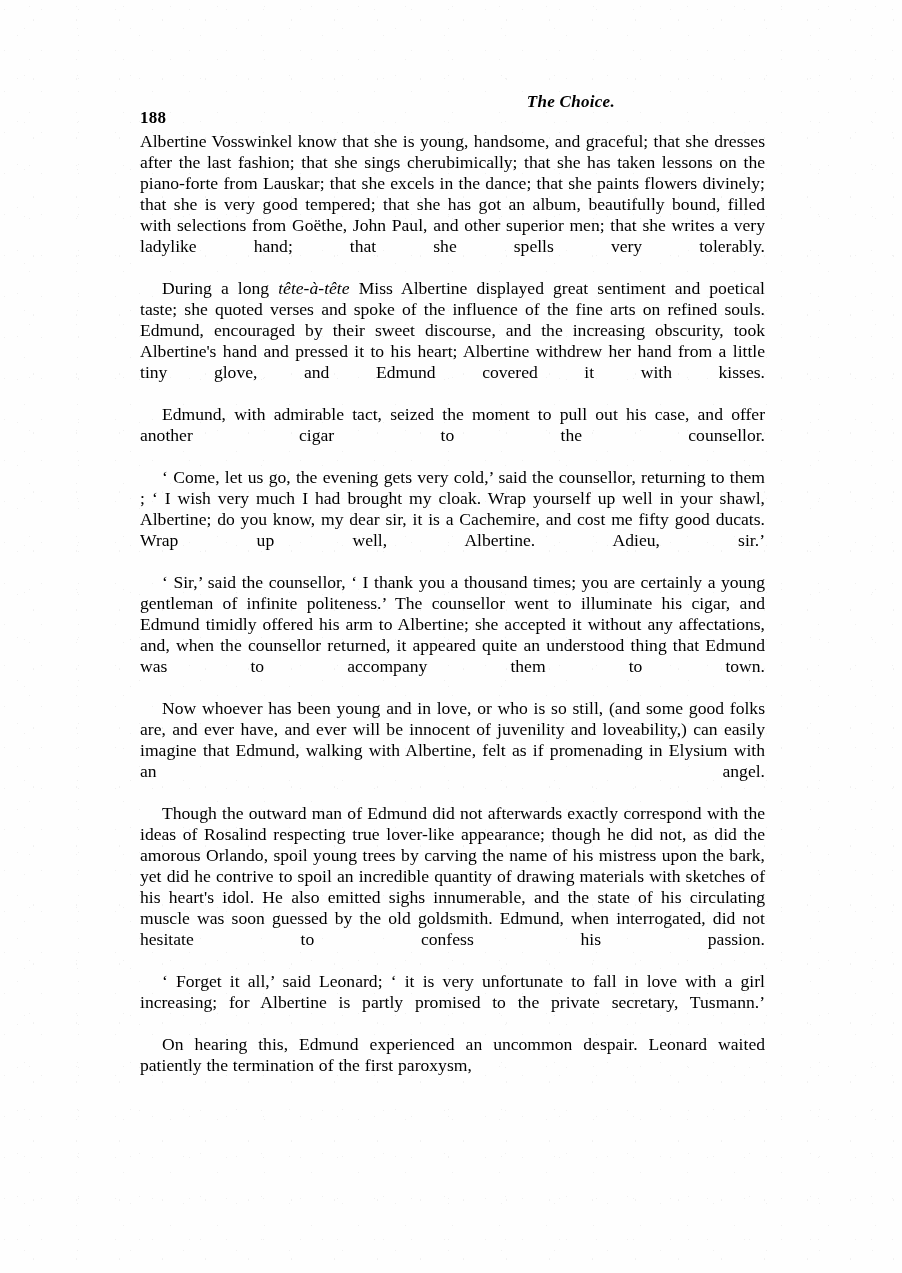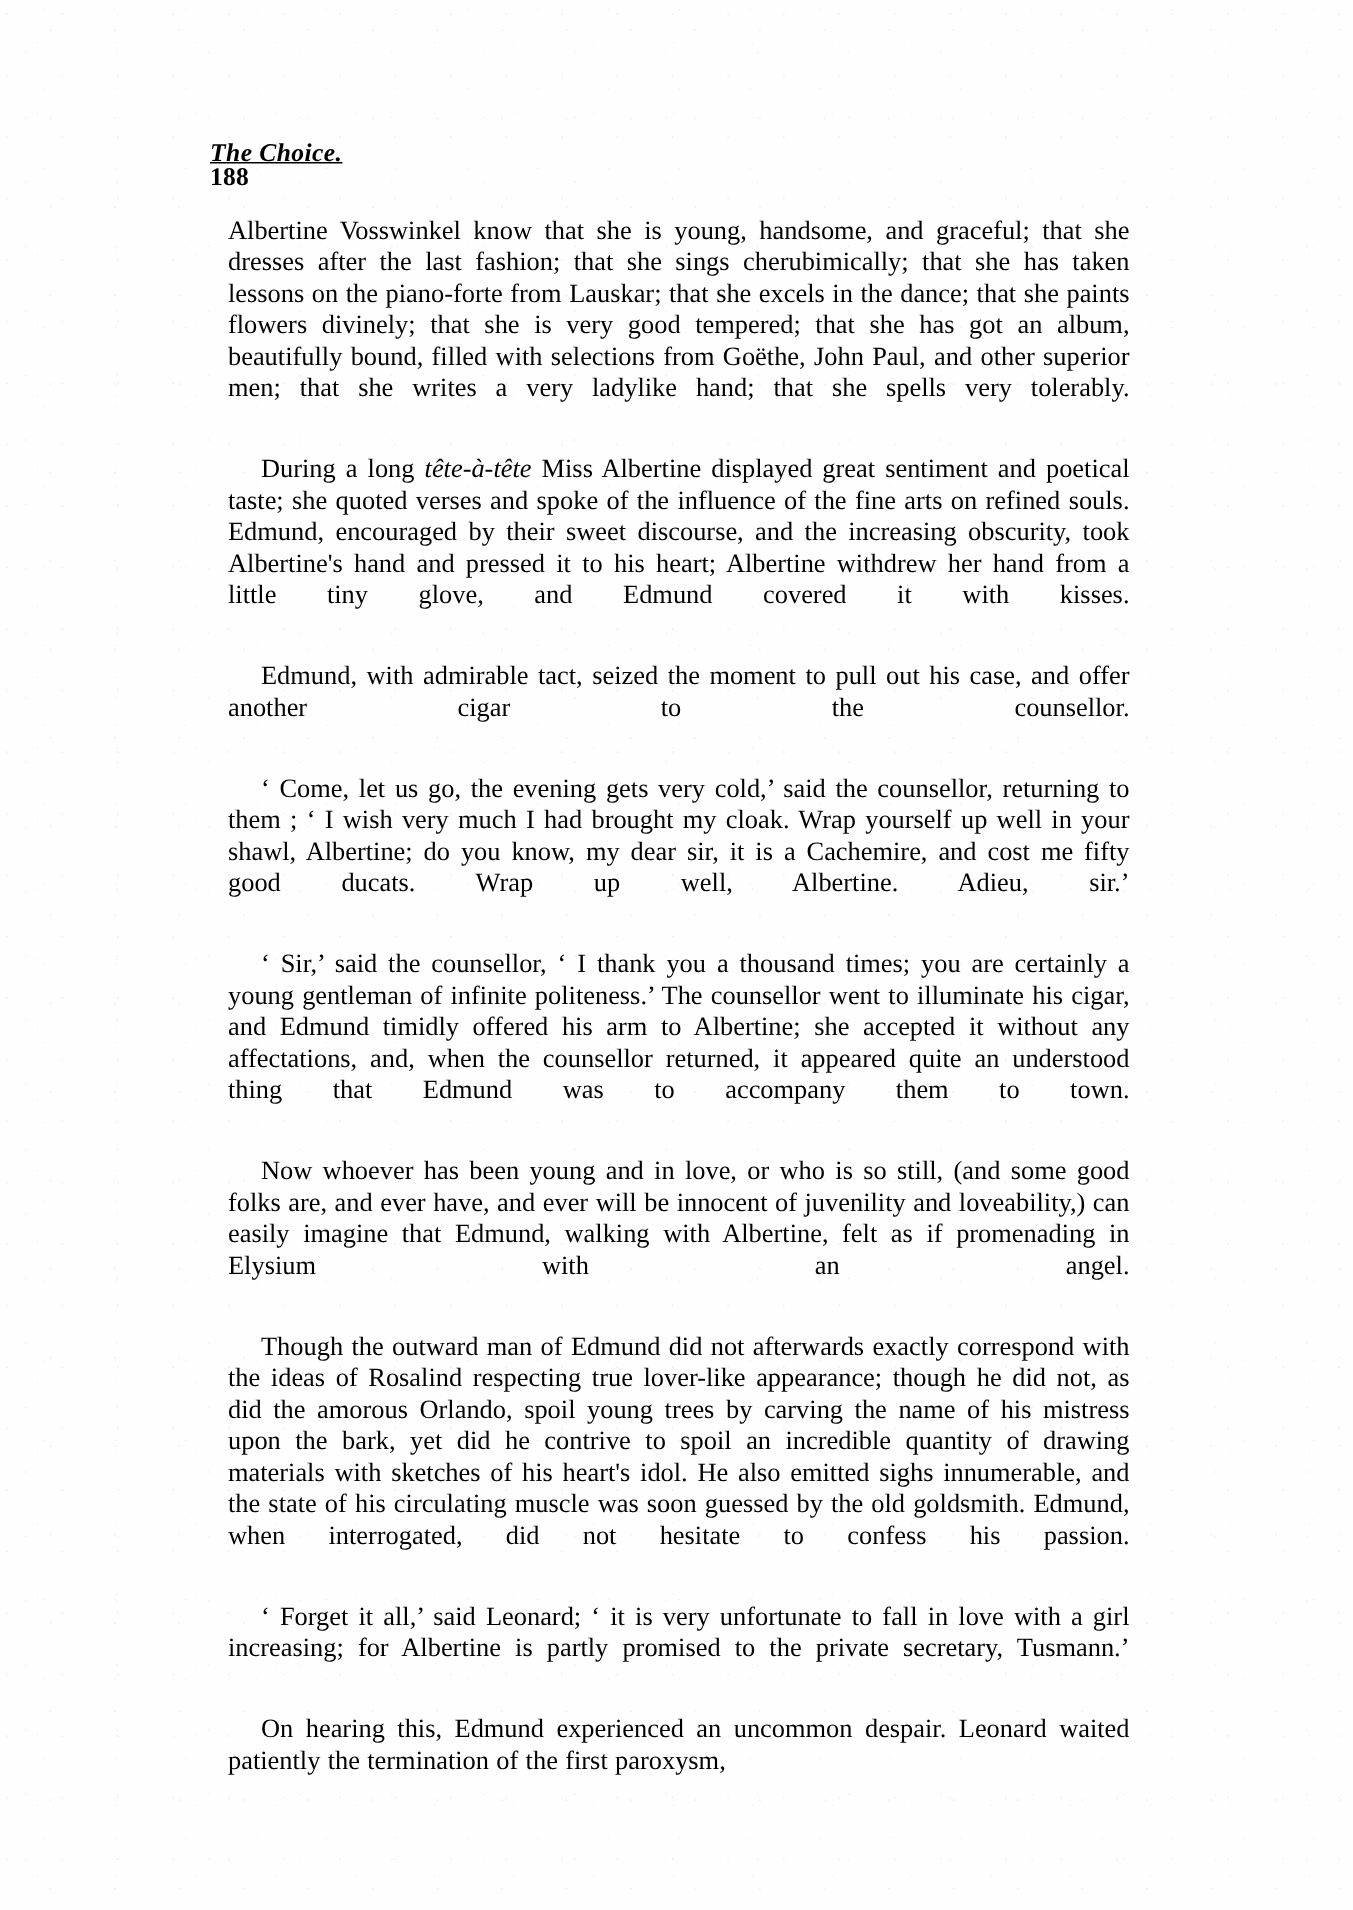--- a/index.html
+++ b/index.html
@@ -38,39 +38,38 @@
     font-size: 17px;
     font-weight: bold;
     letter-spacing: 0.2px;
   }
 
   .head-title {
     position: absolute;
     left: 0;
     right: 0;
     top: 0;
-    text-align: left;
+    text-align: right;
     font-size: 17px;
     font-weight: bold;
     font-style: italic;
     letter-spacing: 0.3px;
     padding-right: 150px;
-    text-decoration: underline;
   }
 
   
   .textblock {
     position: absolute;
     left: 140px;
     top: 131px;
     width: 625px;
   }
 
   .para {
-    margin: 12px;
+    margin: 0;
     font-size: 17.6px;
     line-height: 21px;
     text-align: justify;
     text-justify: inter-word;
     word-spacing: 0.5px;
     hyphens: none;
   }
 
   .para.indent {
     text-indent: 22px;

